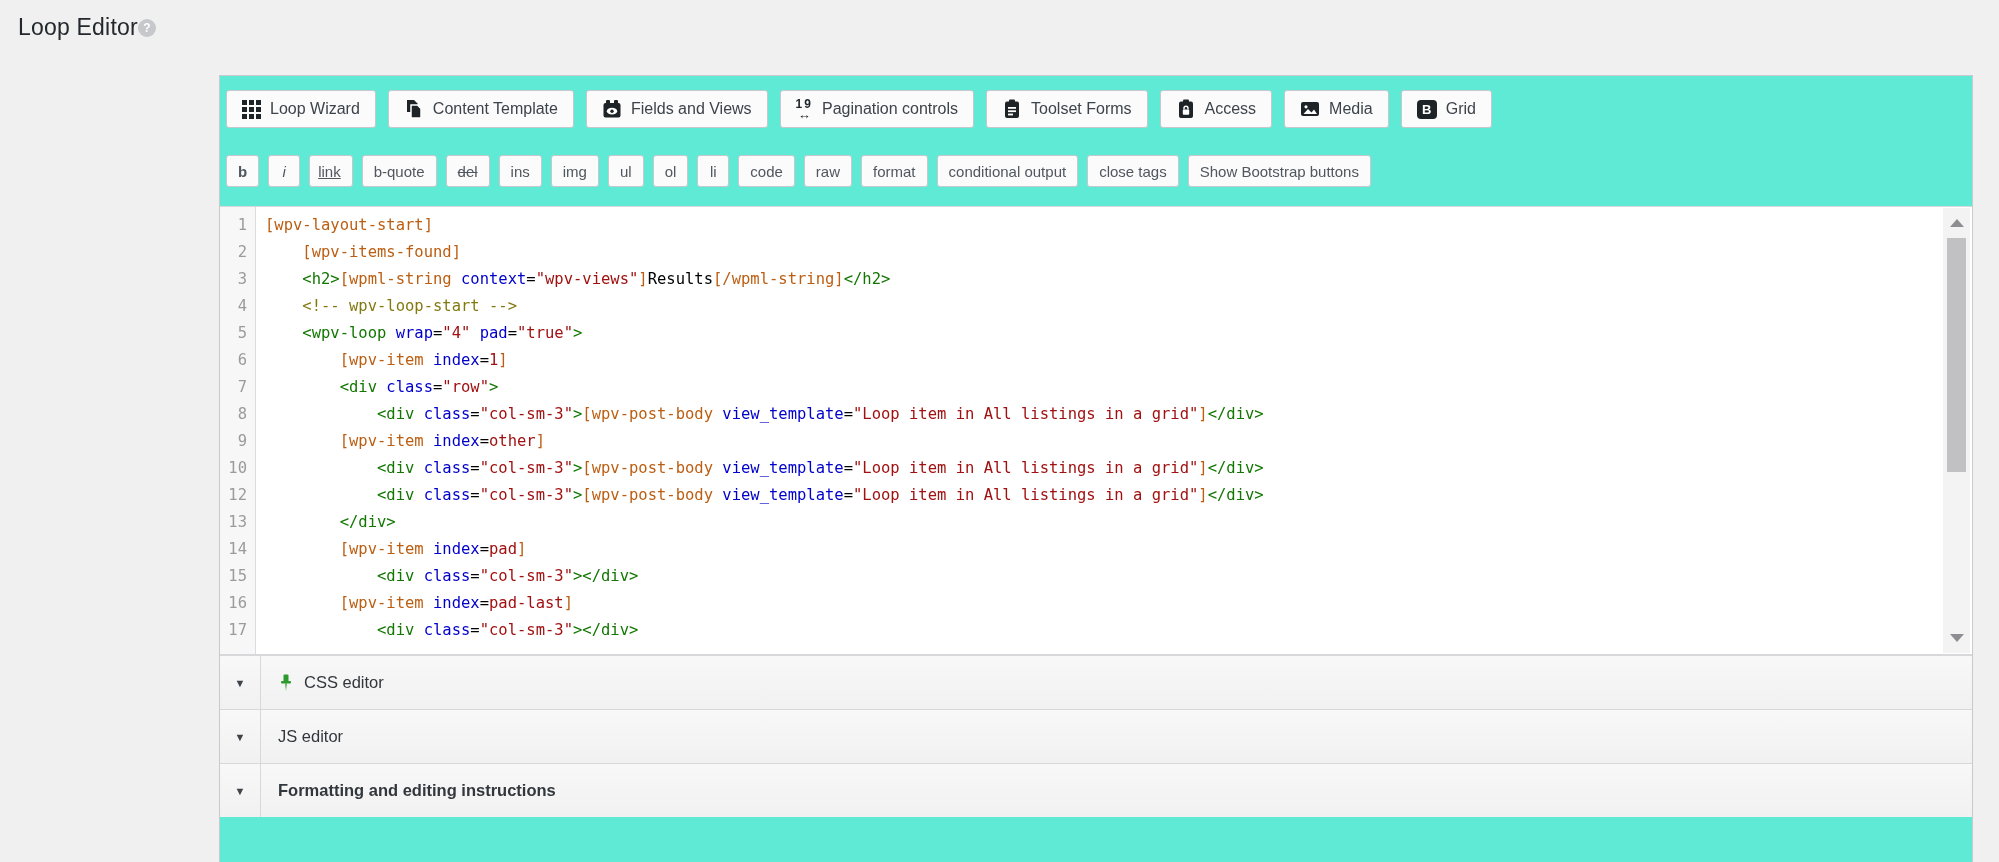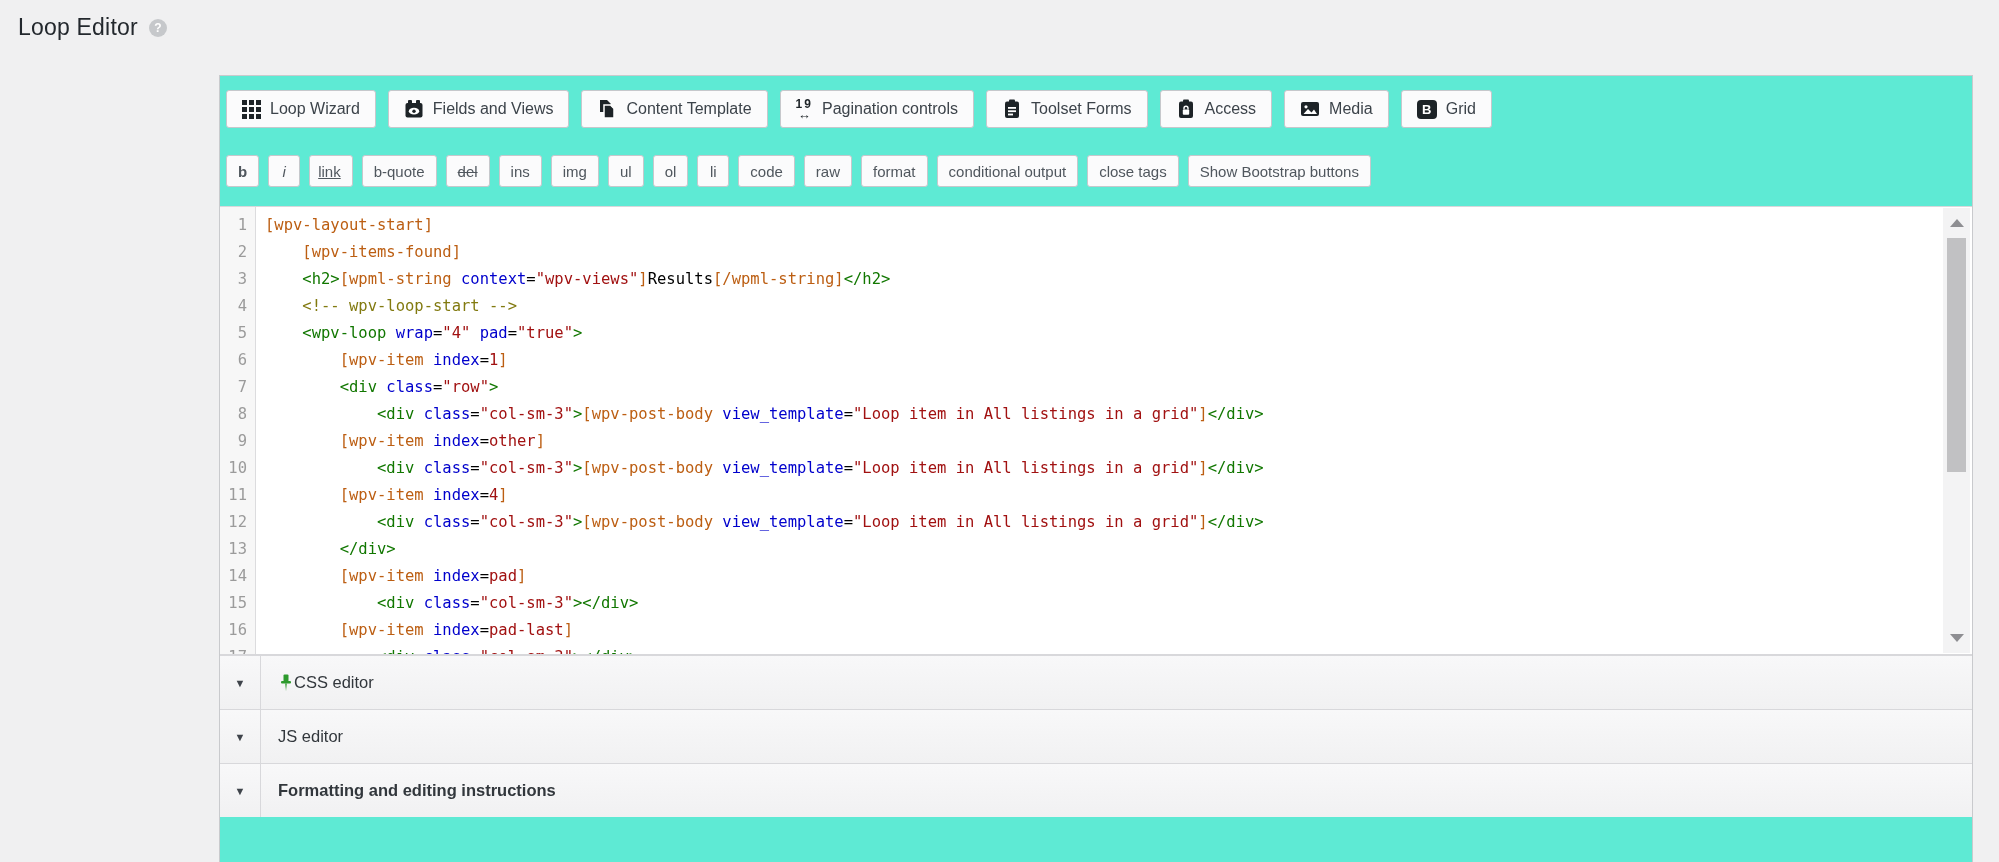--- a/index.html
+++ b/index.html
@@ -1,20 +1,20 @@
 <!DOCTYPE html>
 <html><head>
 <meta charset="utf-8">
 <style>
   * { margin:0; padding:0; box-sizing:border-box; }
   html,body { width:1999px; height:862px; background:#f0f0f1; font-family:"Liberation Sans", sans-serif; overflow:hidden; }
   .page { position:relative; width:1999px; height:862px; }
 
   
-  .page-header { position:absolute; left:18px; top:14px; display:flex; align-items:center; gap:11px; }
+  .page-header { position:absolute; left:18px; top:14px; display:flex; align-items:center; }
   .page-title { font-size:23px; font-weight:400; color:#23282d; letter-spacing:.2px; }
   .help-icon { width:18px; height:18px; border-radius:50%; background:#c6c8cb; color:#ffffff;
                font-size:12px; font-weight:bold; display:flex; align-items:center; justify-content:center; cursor:pointer; }
 
   
   .panel { position:absolute; left:219px; top:75px; width:1754px; height:823px;
            border:1px solid #c9cacd; background:#5eead4; }
 
   
   .toolbar { margin:14px 6px 0 6px; display:flex; gap:12px; }
@@ -54,21 +54,21 @@
   .sb-arrow { position:absolute; left:50%; transform:translateX(-50%); width:0; height:0; cursor:pointer; }
   .sb-arrow.up { top:11px; border-left:7px solid transparent; border-right:7px solid transparent; border-bottom:8px solid #8e8e92; }
   .sb-arrow.down { bottom:11px; border-left:7px solid transparent; border-right:7px solid transparent; border-top:8px solid #8e8e92; }
   .sb-thumb { position:absolute; top:30px; left:4px; right:4px; height:234px; background:#c1c1c3; cursor:grab; }
 
   
   .section { height:54px; display:flex; align-items:stretch; border-top:1px solid #d8d8db;
              background:linear-gradient(#f8f8f9, #f1f1f2); cursor:pointer; }
   .section-toggle { flex:0 0 41px; display:flex; align-items:center; justify-content:center;
                     border-right:1px solid #d8d8db; color:#3f444b; font-size:11px; }
-  .section-body { display:flex; align-items:center; gap:0; padding-left:17px; }
+  .section-body { display:flex; align-items:center; gap:10px; padding-left:17px; }
   .section-label { font-size:16.5px; color:#32373c; }
   .section-label.bold { font-weight:bold;text-align:center; }
   .pin-icon svg { display:block; }
 </style>
 </head>
 <body>
 
 <div class="page">
 
   <div class="page-header">
@@ -91,37 +91,37 @@
               <rect x="0" y="14" width="5" height="5"></rect>
               <rect x="7" y="14" width="5" height="5"></rect>
               <rect x="14" y="14" width="5" height="5"></rect>
             </svg>
         </span>
         <span>Loop Wizard</span>
       </button>
       <button class="tb-btn">
         <span class="tb-ico">
           <svg width="20" height="20" viewBox="0 0 20 20" class="ico">
+              <path d="M3 1 h7 l3.5 3.5 V13 H3 z"></path>
+              <path d="M7 6 h6.5 L17 9.5 V19 H7 z" stroke="#ffffff" stroke-width="1.5"></path>
+            </svg>
+        </span>
+        <span>Content Template</span>
+      </button>
+      <button class="tb-btn">
+        <span class="tb-ico">
+          <svg width="20" height="20" viewBox="0 0 20 20" class="ico">
               <rect x="1.5" y="4" width="17" height="14.5" rx="2"></rect>
               <rect x="4" y="1" width="4" height="5" rx="1"></rect>
               <rect x="12" y="1" width="4" height="5" rx="1"></rect>
               <ellipse cx="10" cy="12.2" rx="5.2" ry="3.4" fill="#ffffff"></ellipse>
               <circle cx="10" cy="12.2" r="1.7" fill="#1d2327"></circle>
             </svg>
         </span>
         <span>Fields and Views</span>
-      </button>
-      <button class="tb-btn">
-        <span class="tb-ico">
-          <svg width="20" height="20" viewBox="0 0 20 20" class="ico">
-              <path d="M3 1 h7 l3.5 3.5 V13 H3 z"></path>
-              <path d="M7 6 h6.5 L17 9.5 V19 H7 z" stroke="#ffffff" stroke-width="1.5"></path>
-            </svg>
-        </span>
-        <span>Content Template</span>
       </button>
       <button class="tb-btn">
         <span class="pag-icon">
           <span class="pag-nums">19</span>
           <span class="pag-arrows">↔</span>
         </span>
         <span>Pagination controls</span>
       </button>
       <button class="tb-btn">
         <span class="tb-ico">
@@ -218,24 +218,20 @@
           </div>
           <div class="cm-line">
             <span class="ln">9</span>
             <span class="code"><span style="color: rgb(0, 0, 0);">        </span><span style="color: rgb(188, 94, 18);">[wpv-item</span><span style="color: rgb(0, 0, 0);"> </span><span style="color: rgb(0, 0, 204);">index</span><span style="color: rgb(0, 0, 0);">=</span><span style="color: rgb(161, 17, 17);">other</span><span style="color: rgb(188, 94, 18);">]</span></span>
           </div>
           <div class="cm-line">
             <span class="ln">10</span>
             <span class="code"><span style="color: rgb(0, 0, 0);">            </span><span style="color: rgb(17, 119, 0);">&lt;div</span><span style="color: rgb(0, 0, 0);"> </span><span style="color: rgb(0, 0, 204);">class</span><span style="color: rgb(0, 0, 0);">=</span><span style="color: rgb(161, 17, 17);">"col-sm-3"</span><span style="color: rgb(17, 119, 0);">&gt;</span><span style="color: rgb(188, 94, 18);">[wpv-post-body</span><span style="color: rgb(0, 0, 0);"> </span><span style="color: rgb(0, 0, 204);">view_template</span><span style="color: rgb(0, 0, 0);">=</span><span style="color: rgb(161, 17, 17);">"Loop item in All listings in a grid"</span><span style="color: rgb(188, 94, 18);">]</span><span style="color: rgb(17, 119, 0);">&lt;/div&gt;</span></span>
           </div>
           <div class="cm-line">
-            <span class="ln">11</span>
-            <span class="code"><span style="color: rgb(0, 0, 0);">        </span><span style="color: rgb(188, 94, 18);">[wpv-item</span><span style="color: rgb(0, 0, 0);"> </span><span style="color: rgb(0, 0, 204);">index</span><span style="color: rgb(0, 0, 0);">=</span><span style="color: rgb(161, 17, 17);">4</span><span style="color: rgb(188, 94, 18);">]</span></span>
-          </div>
-          <div class="cm-line">
             <span class="ln">12</span>
             <span class="code"><span style="color: rgb(0, 0, 0);">            </span><span style="color: rgb(17, 119, 0);">&lt;div</span><span style="color: rgb(0, 0, 0);"> </span><span style="color: rgb(0, 0, 204);">class</span><span style="color: rgb(0, 0, 0);">=</span><span style="color: rgb(161, 17, 17);">"col-sm-3"</span><span style="color: rgb(17, 119, 0);">&gt;</span><span style="color: rgb(188, 94, 18);">[wpv-post-body</span><span style="color: rgb(0, 0, 0);"> </span><span style="color: rgb(0, 0, 204);">view_template</span><span style="color: rgb(0, 0, 0);">=</span><span style="color: rgb(161, 17, 17);">"Loop item in All listings in a grid"</span><span style="color: rgb(188, 94, 18);">]</span><span style="color: rgb(17, 119, 0);">&lt;/div&gt;</span></span>
           </div>
           <div class="cm-line">
             <span class="ln">13</span>
             <span class="code"><span style="color: rgb(0, 0, 0);">        </span><span style="color: rgb(17, 119, 0);">&lt;/div&gt;</span></span>
           </div>
           <div class="cm-line">
             <span class="ln">14</span>
             <span class="code"><span style="color: rgb(0, 0, 0);">        </span><span style="color: rgb(188, 94, 18);">[wpv-item</span><span style="color: rgb(0, 0, 0);"> </span><span style="color: rgb(0, 0, 204);">index</span><span style="color: rgb(0, 0, 0);">=</span><span style="color: rgb(161, 17, 17);">pad</span><span style="color: rgb(188, 94, 18);">]</span></span>

